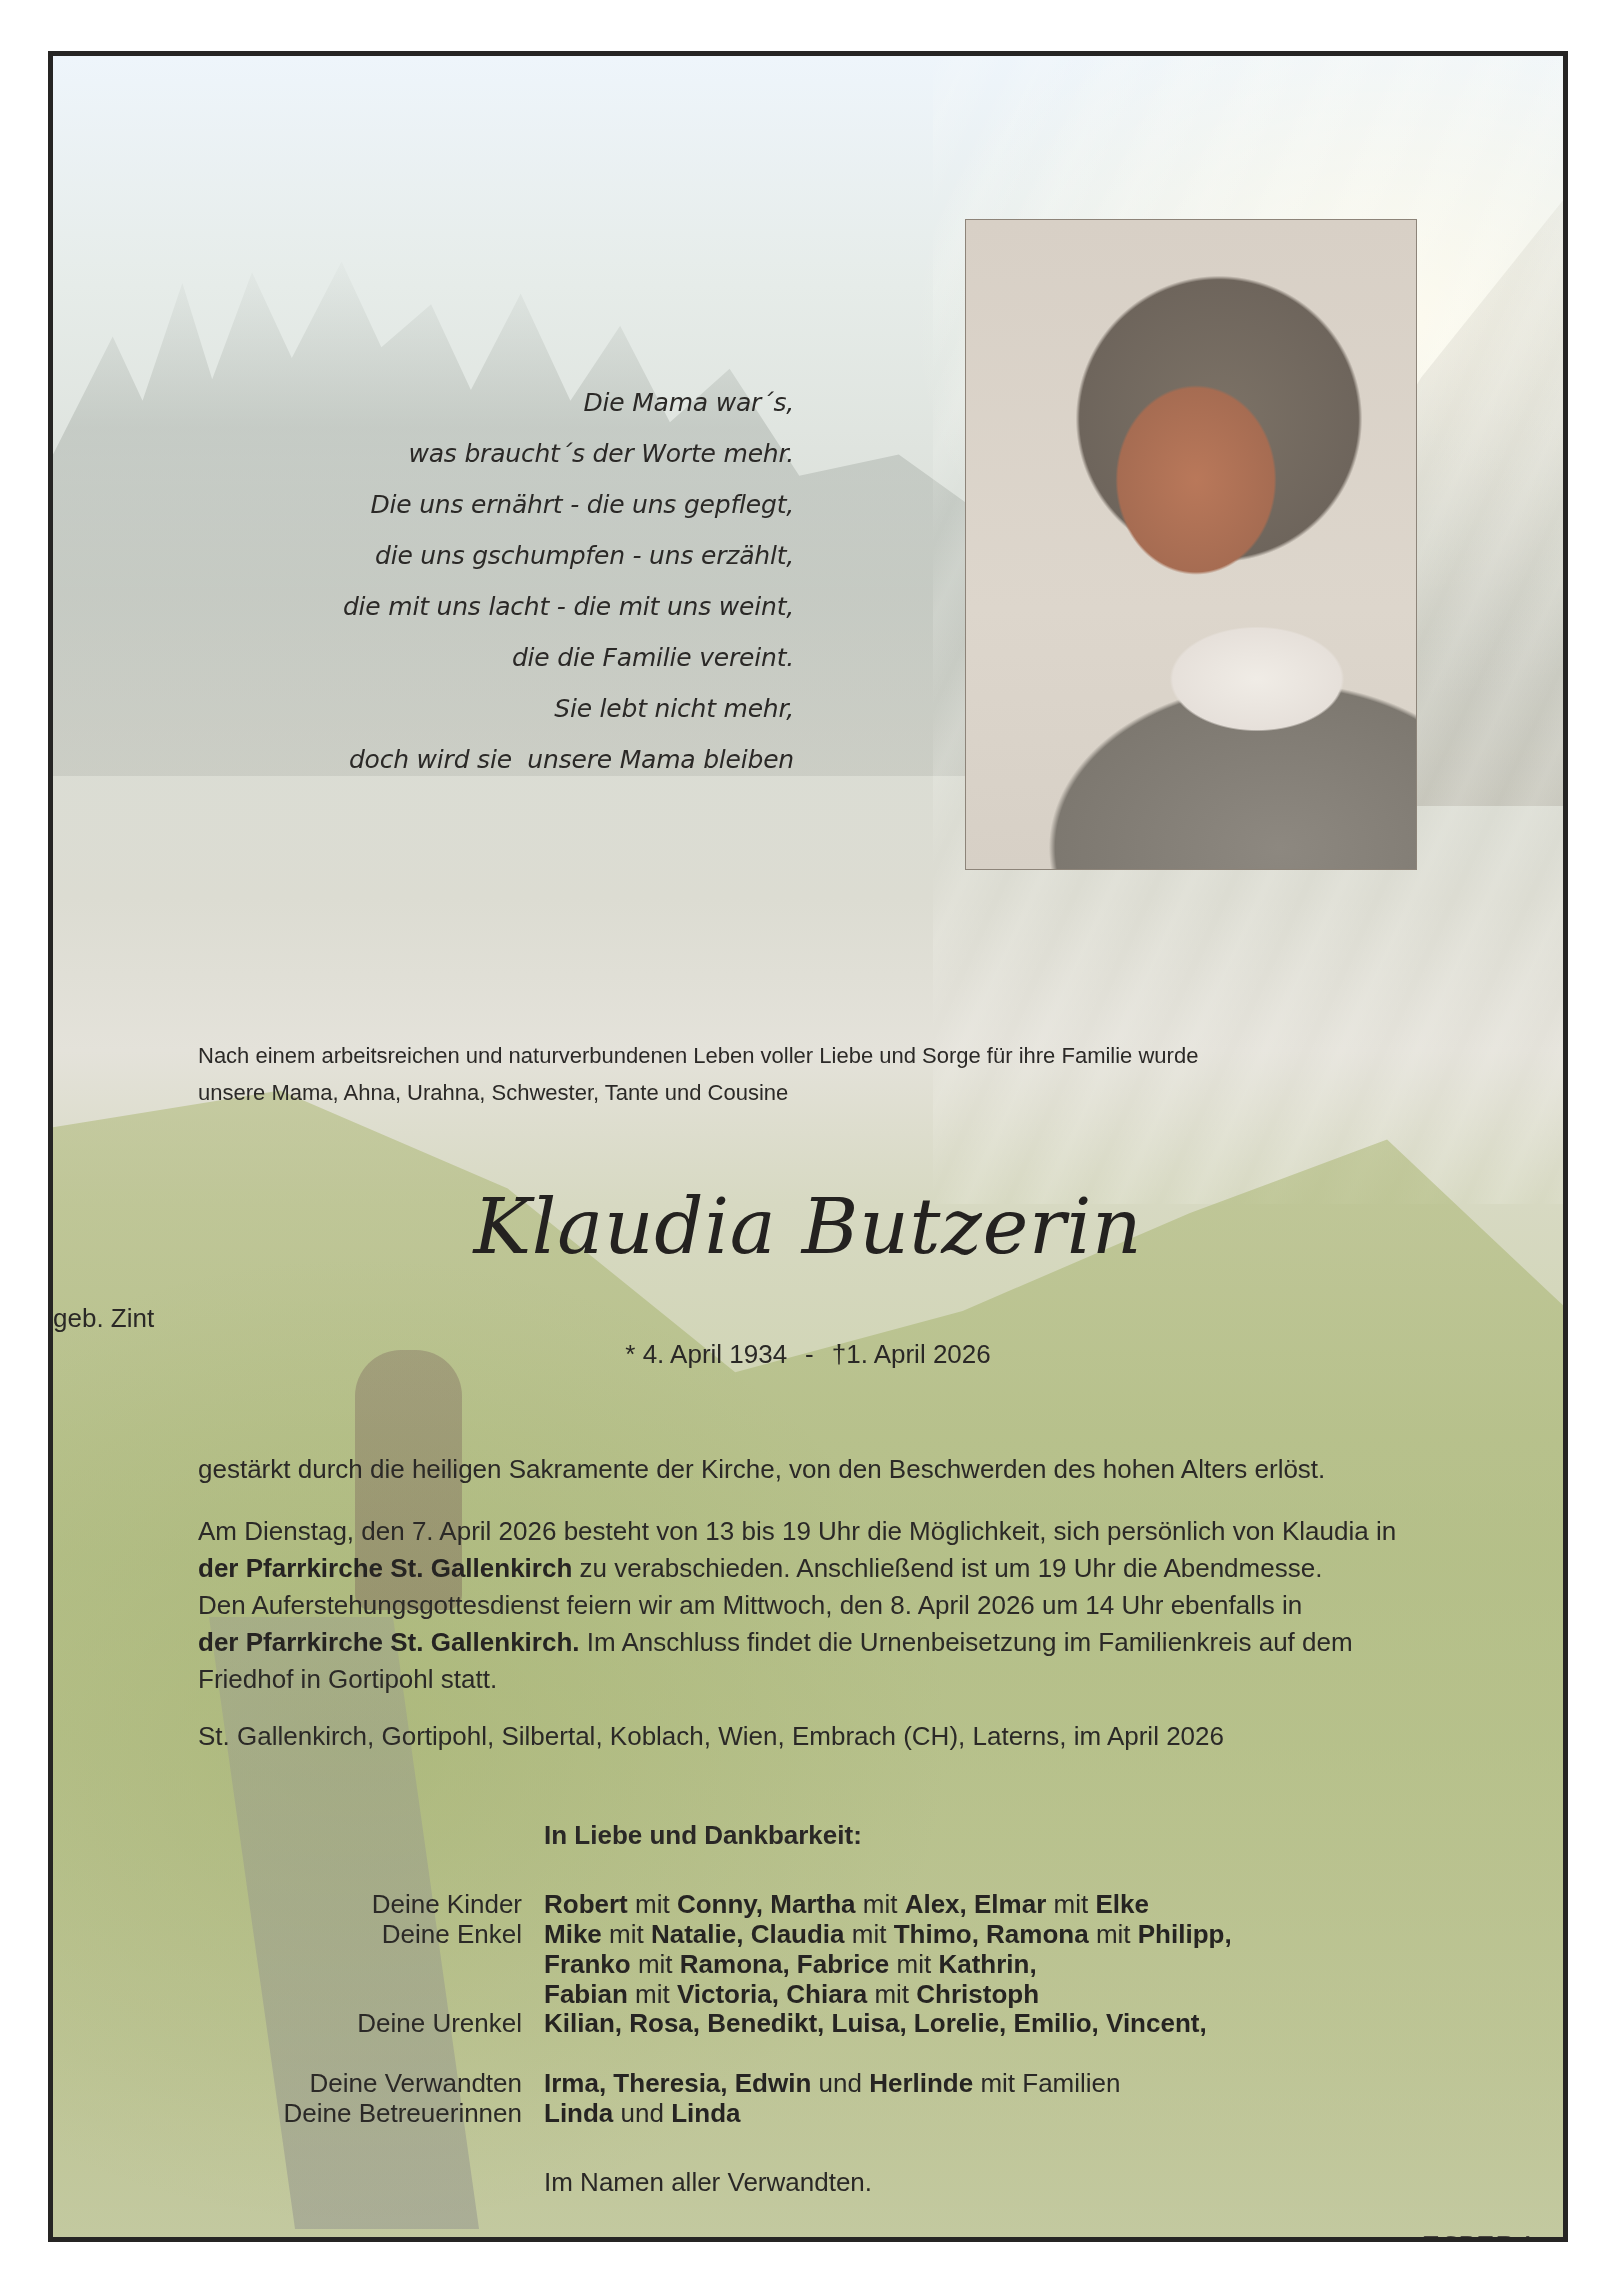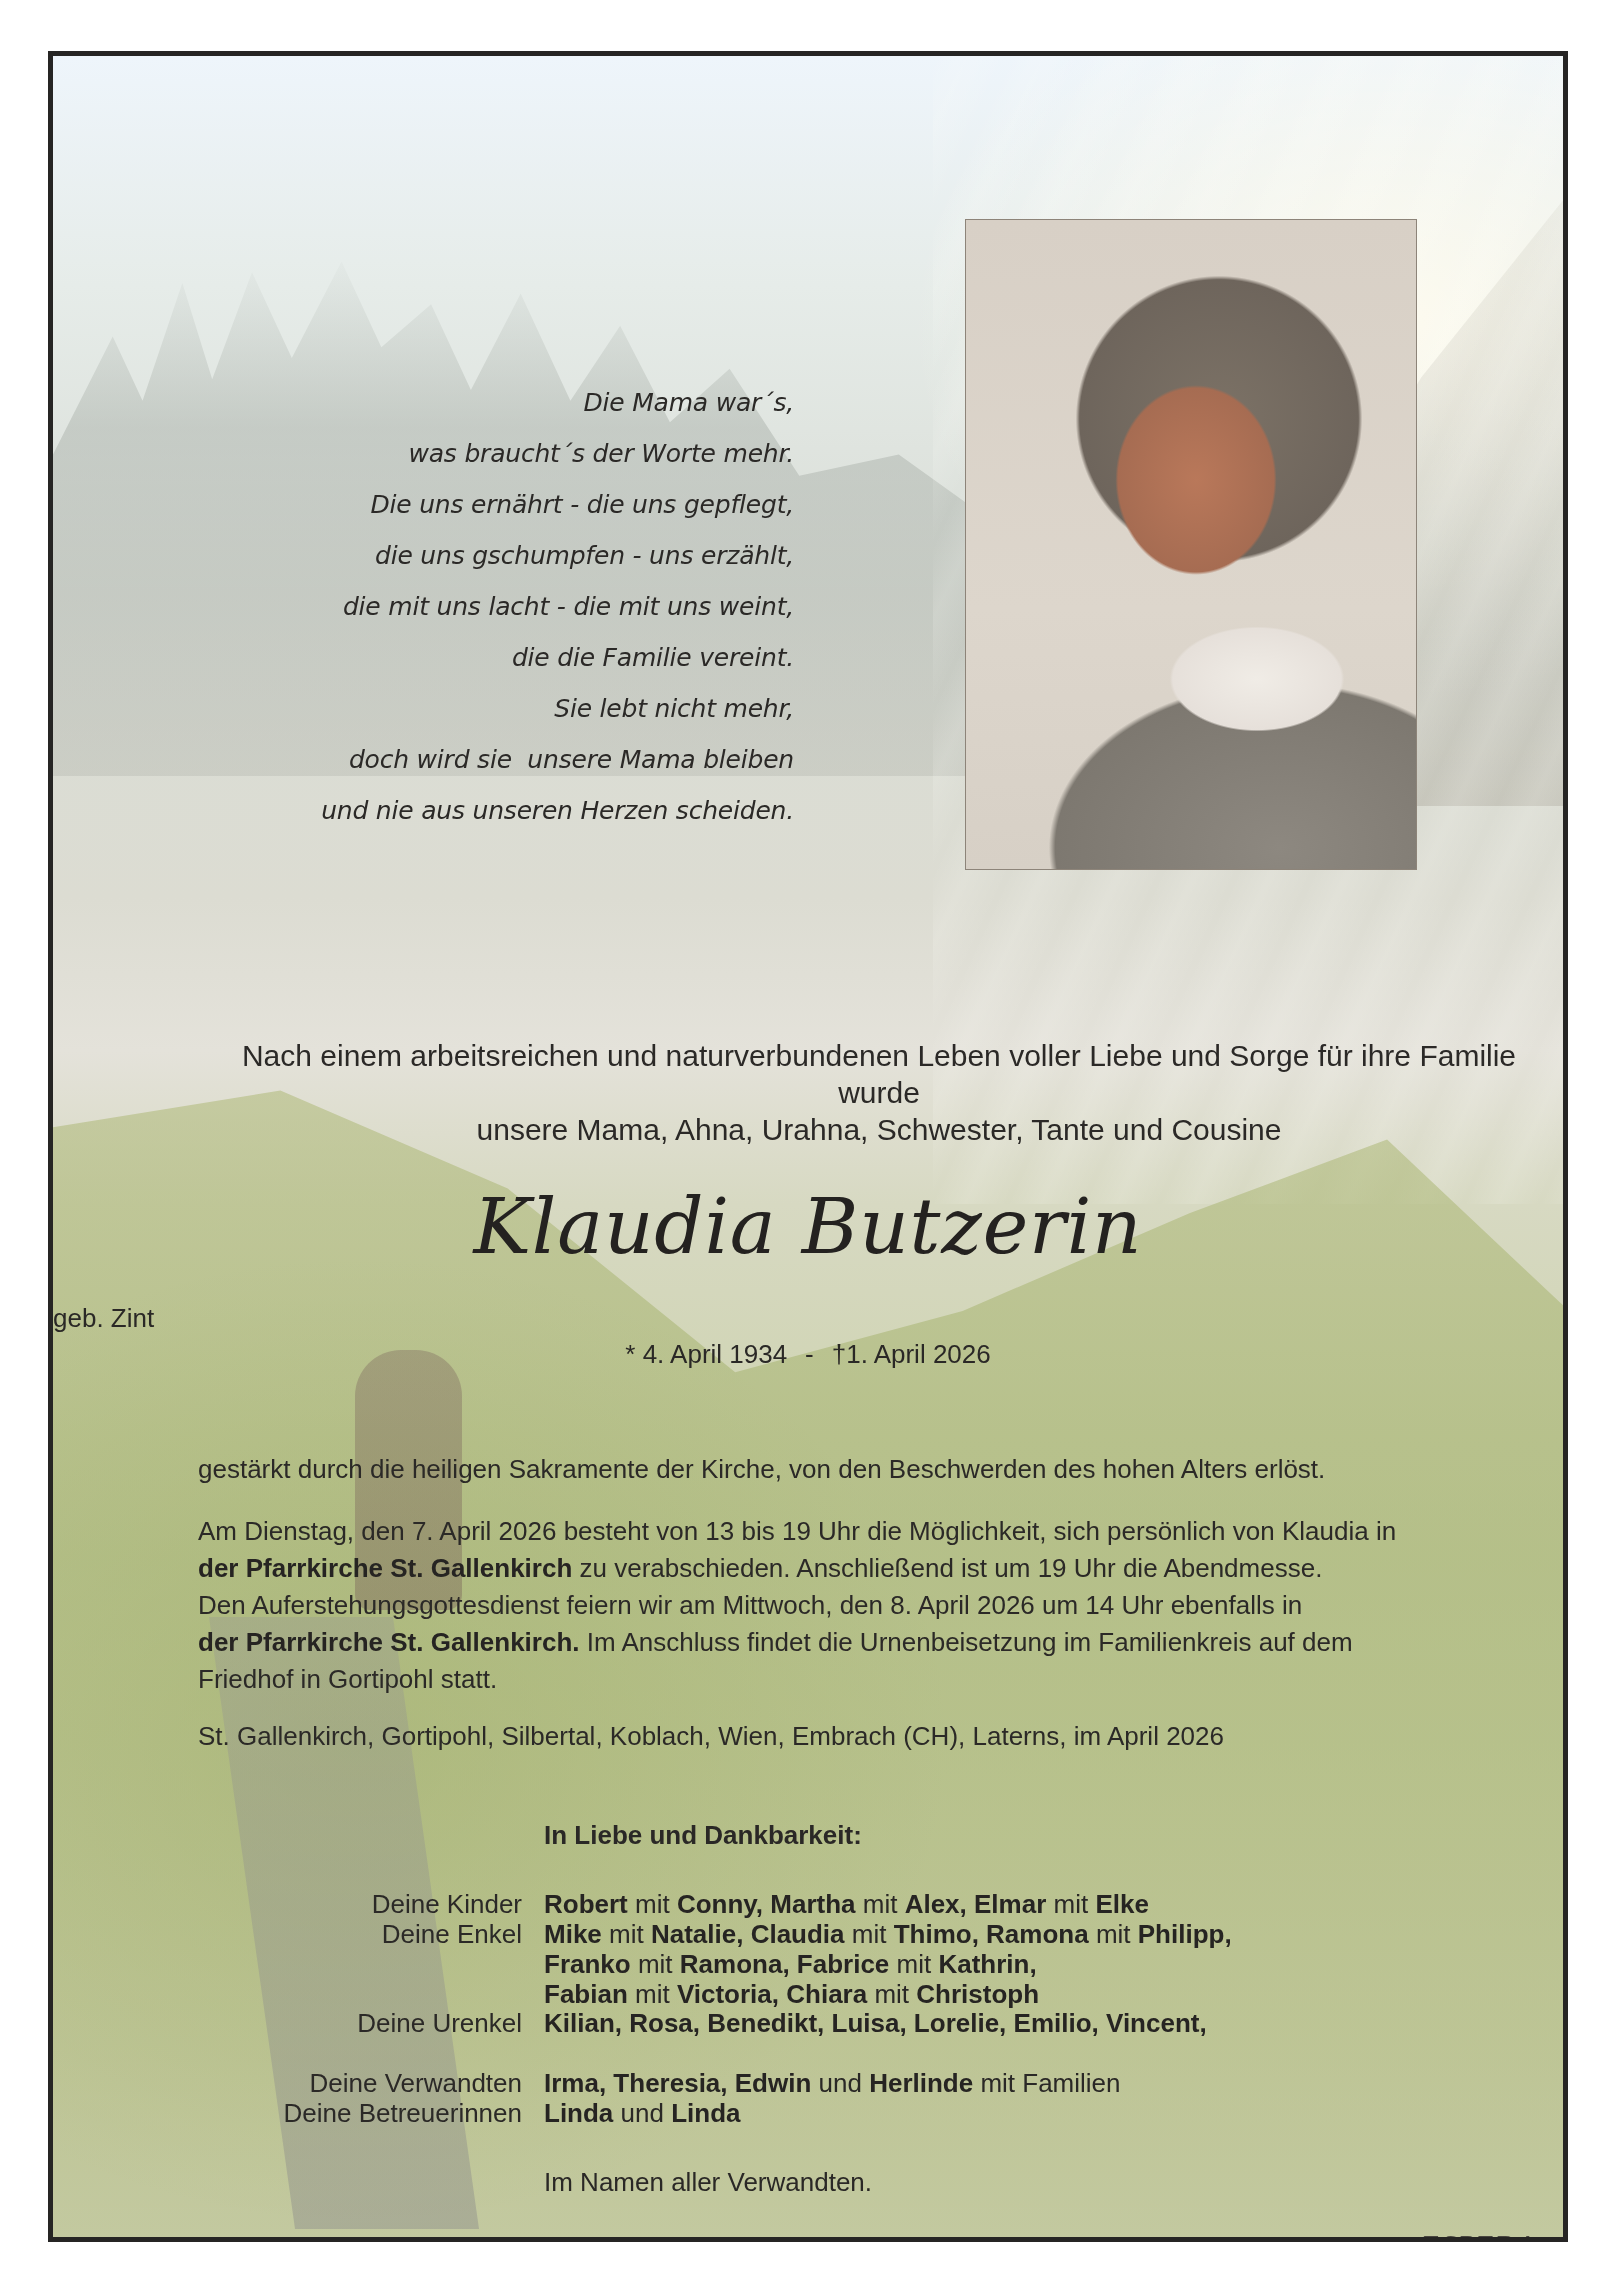--- a/index.html
+++ b/index.html
@@ -88,24 +88,23 @@
       radial-gradient(ellipse 199px 199px at 253px 199px, #7c7266 0%, #6e655c 70%, rgba(110,101,92,0) 72%),
       radial-gradient(ellipse 153px 92px at 291px 459px, #f0ece6 0%, #e6e0da 55%, rgba(230,224,218,0) 57%),
       radial-gradient(ellipse 321px 230px at 314px 628px, #8d8880 0%, #7d7870 70%, rgba(125,120,112,0) 72%),
       linear-gradient(180deg, #d8d0c6 0%, #ddd6cc 60%, #d7d0c6 100%);
   }
 
   .intro {
     position: absolute;
     left: 145px; top: 981px;
     width: 1362px;
-    font-size: 30px;
+    font-size: 22px;
     line-height: 37px;
     color: #2b2927;
-    text-align: center;
   }
   .name {
     position: absolute;
     left: 0; right: 0; top: 1125px;
     text-align: center;
     font-family: "DejaVu Serif", serif;
     font-style: italic;
     font-size: 77px;
     line-height: 92px;
     color: #242220;
@@ -175,21 +174,20 @@
 
   <div class="poem">
     <div>Die Mama war´s,</div>
     <div>was braucht´s der Worte mehr.</div>
     <div>Die uns ernährt - die uns gepflegt,</div>
     <div>die uns gschumpfen - uns erzählt,</div>
     <div>die mit uns lacht - die mit uns weint,</div>
     <div>die die Familie vereint.</div>
     <div>Sie lebt nicht mehr,</div>
     <div style="white-space:pre;">doch wird sie  unsere Mama bleiben</div>
-    <div>und nie aus unseren Herzen scheiden.</div>
   </div>
 
   <div class="portrait" title="Portrait photo of Klaudia Butzerin"></div>
 
   <div class="intro">
     <div>Nach einem arbeitsreichen und naturverbundenen Leben voller Liebe und Sorge für ihre Familie wurde</div>
     <div>unsere Mama, Ahna, Urahna, Schwester, Tante und Cousine</div>
   </div>
 
   <div class="name">Klaudia Butzerin</div>

